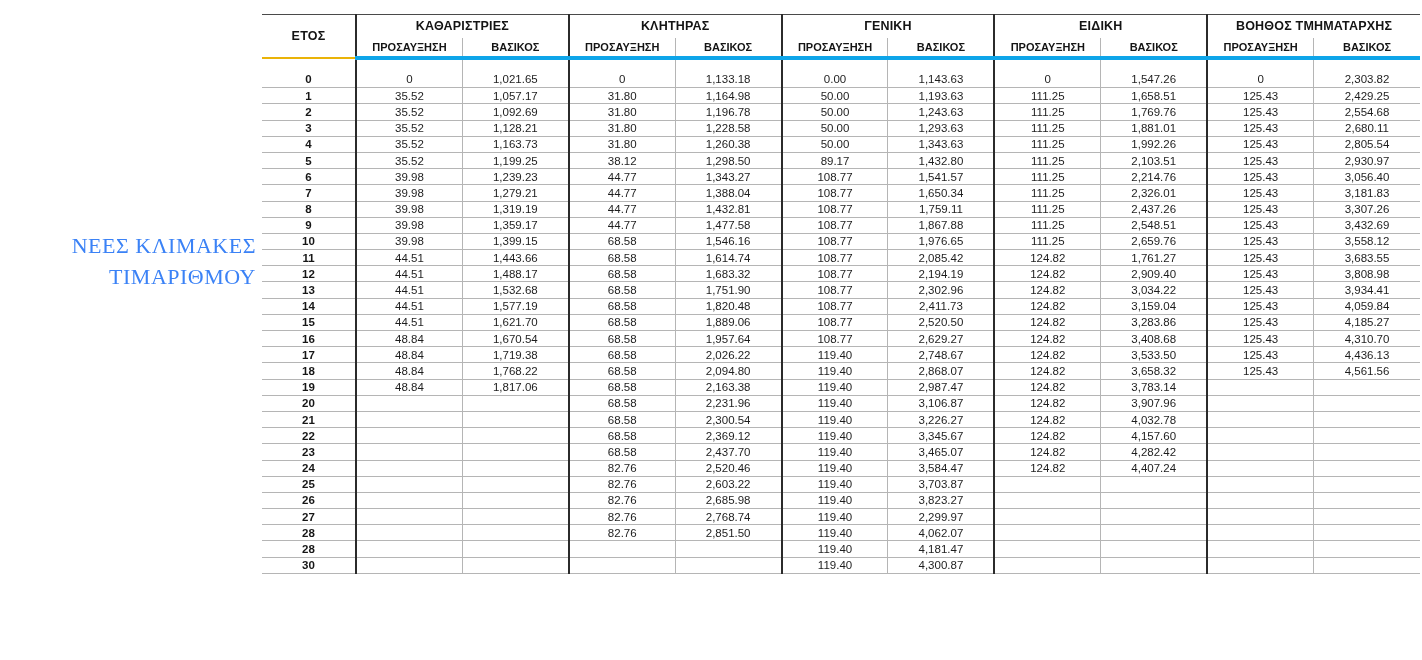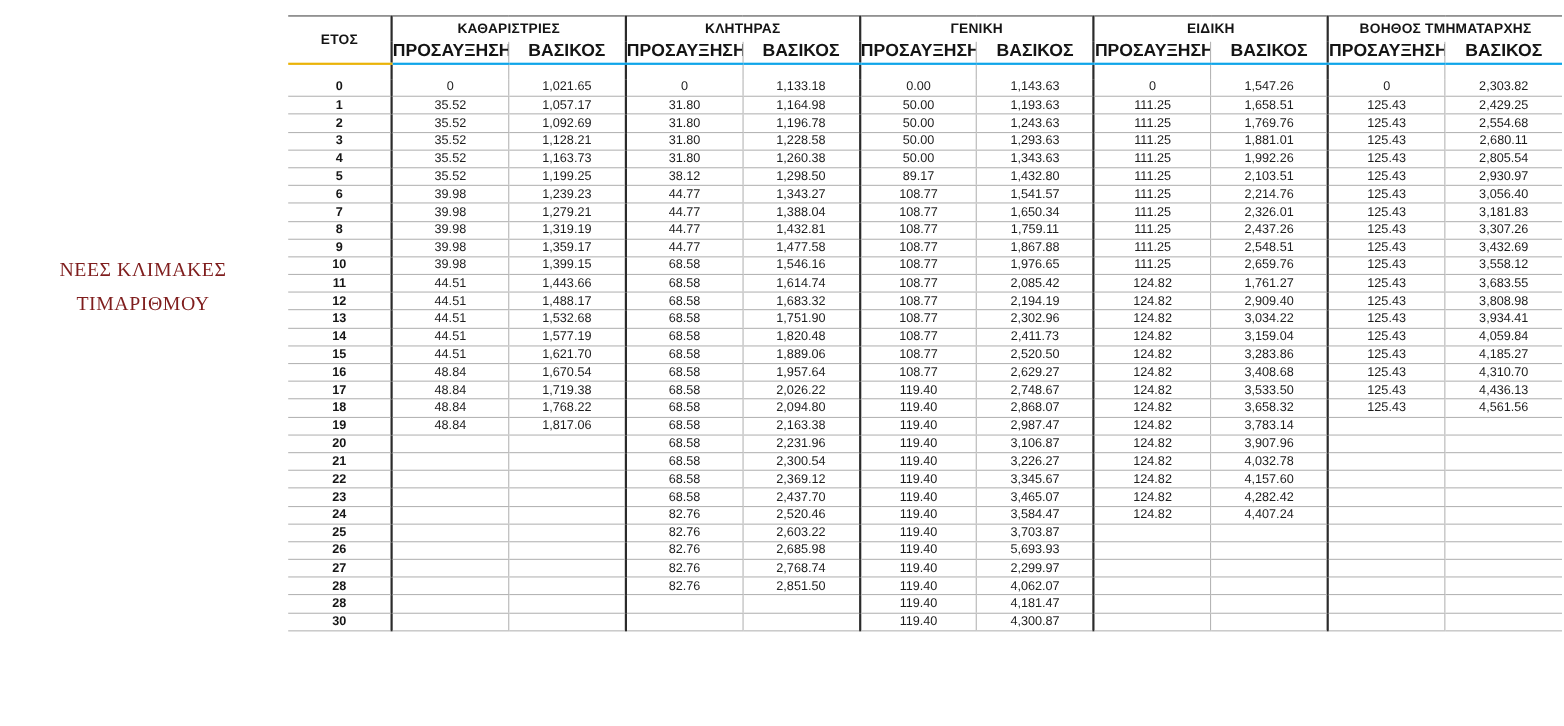--- a/index.html
+++ b/index.html
@@ -7,25 +7,25 @@
   body {
     position: relative;
     background: #ffffff;
     font-family: "Liberation Sans", sans-serif;
     color: #1d1d1d;
     overflow: hidden;
   }
   .side-label {
     position: absolute;
     left: 4px; top: 230px; width: 252px;
-    text-align: center;
+    text-align: right;
     font-family: "Liberation Serif", serif;
-    font-size: 18px;
+    font-size: 22px;
     line-height: 31px;
-    color: #7f1d1d;
+    color: #3b82f6;
     letter-spacing: 0.5px;
   }
   table.salary {
     position: absolute;
     left: 262px; top: 14px;
     width: 1158px;
     border-collapse: collapse;
     table-layout: fixed;
   }
   col.year-col { width: 94px; }
@@ -40,24 +40,24 @@
   tr.h1 th {
     border-top: 1px solid #4a4a4a;
     height: 23px;
     font-size: 12.5px;
     font-weight: bold;
     color: #141414;
     letter-spacing: 0.2px;
   }
   tr.h2 th {
     height: 20px;
-    font-size: 16px;
+    font-size: 11px;
     font-weight: bold;
     color: #141414;
-    border-bottom: 2px solid #0ea5e9;
+    border-bottom: 4px solid #0ea5e9;
   }
   th.year-head {
     font-size: 12.5px;
     border-bottom: 2px solid #eab308;
   }
   tbody td {
     font-size: 11.5px;
     height: 16.2px;
     border-bottom: 1px solid #b5b5b5;
     color: #1d1d1d;
@@ -466,21 +466,21 @@
         <td class="gs"></td>
         <td class="sd"></td>
       </tr>
       <tr>
         <td class="year">26</td>
         <td class="gs"></td>
         <td class="sd"></td>
         <td class="gs">82.76</td>
         <td class="sd">2,685.98</td>
         <td class="gs">119.40</td>
-        <td class="sd">5,693.93</td>
+        <td class="sd">3,823.27</td>
         <td class="gs"></td>
         <td class="sd"></td>
         <td class="gs"></td>
         <td class="sd"></td>
       </tr>
       <tr>
         <td class="year">27</td>
         <td class="gs"></td>
         <td class="sd"></td>
         <td class="gs">82.76</td>

